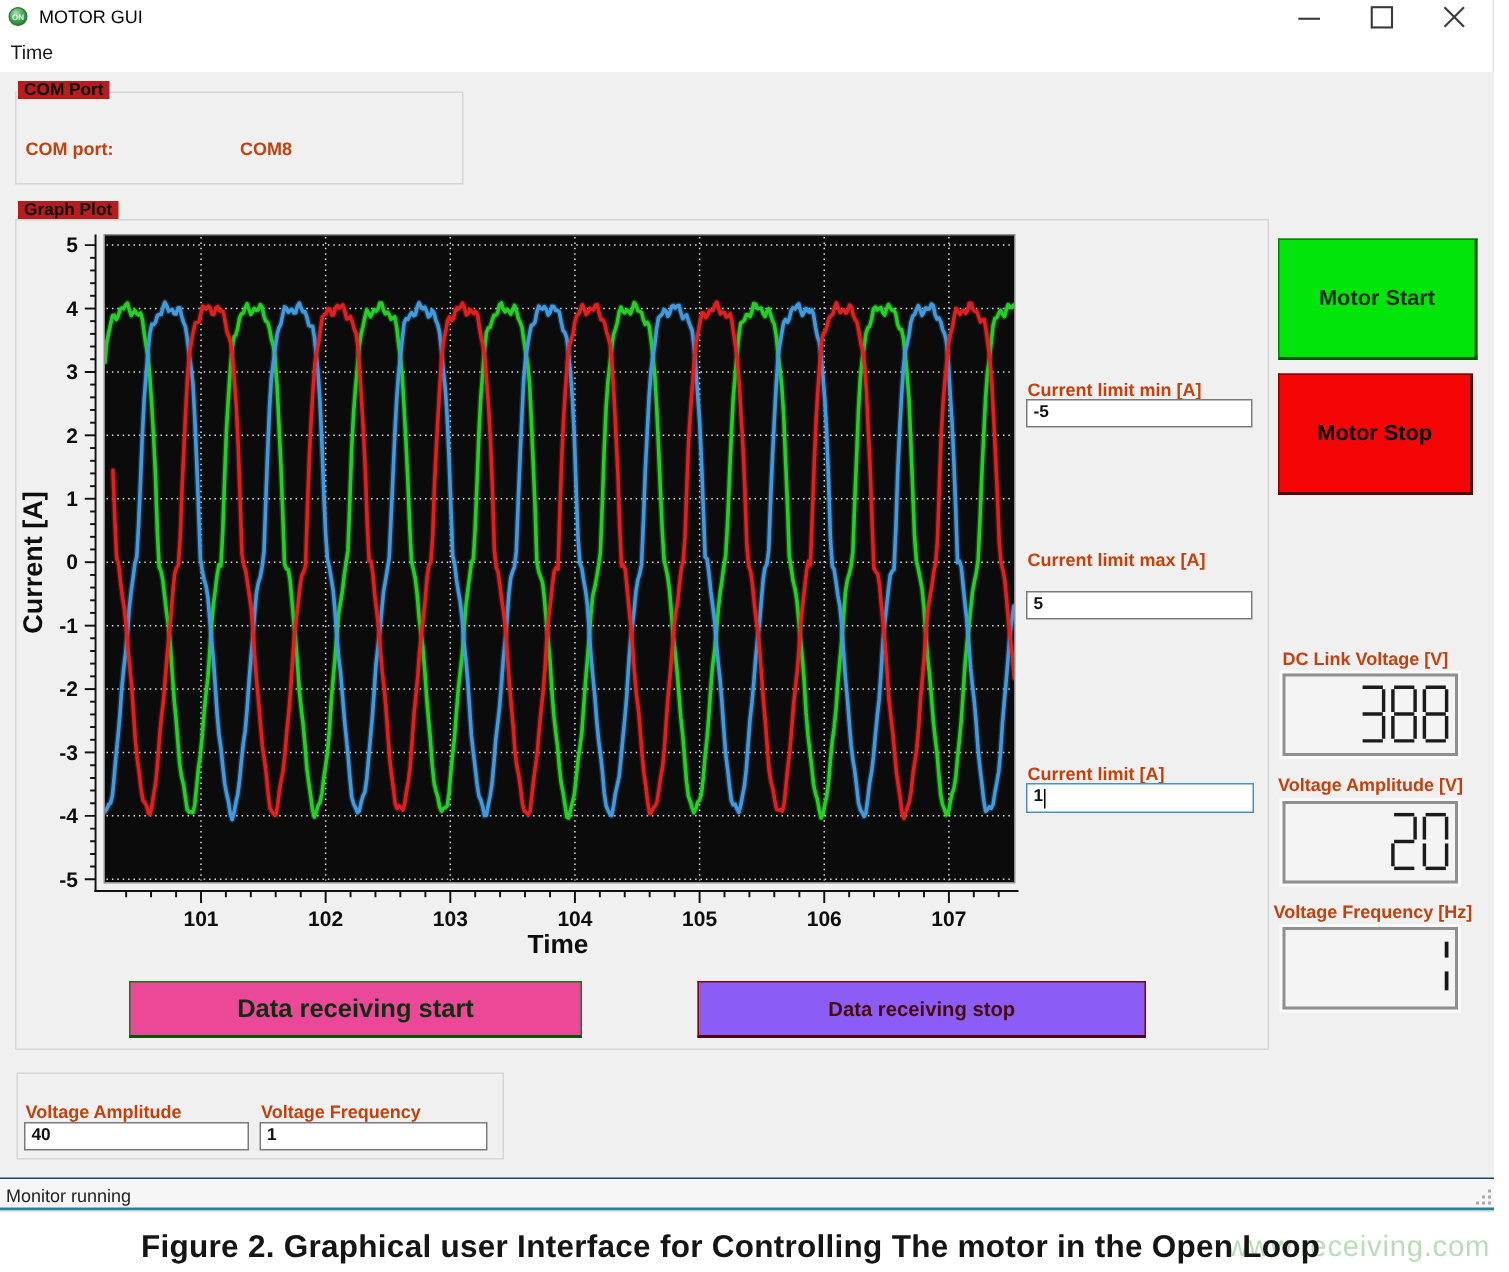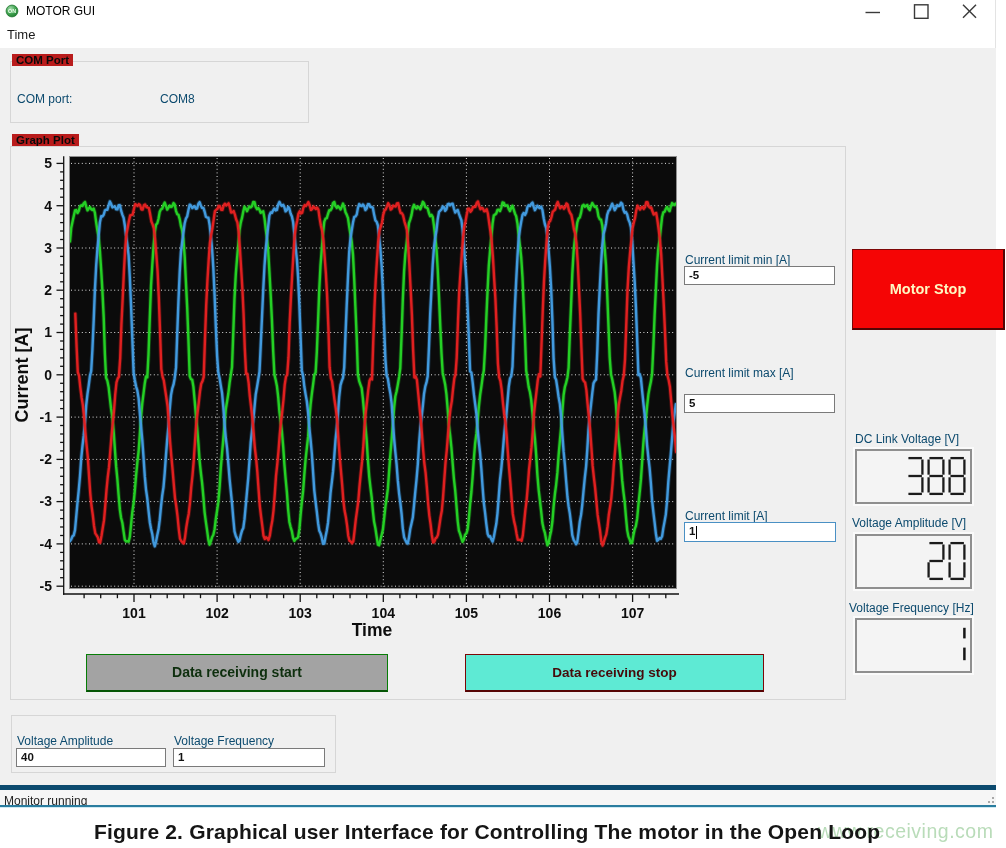--- a/index.html
+++ b/index.html
@@ -1,20 +1,20 @@
 <!DOCTYPE html>
 <html><head><meta charset="utf-8"><style>
 * { margin:0; padding:0; box-sizing:border-box; }
 html,body { width:1006px; height:848px; background:#fff; font-family:"Liberation Sans", sans-serif; }
 .abs { position:absolute; }
 .win { position:absolute; left:0; top:0; width:996px; height:808px; background:#fff; border-right:1px solid #e3e3e3; }
 .client { position:absolute; left:0; top:48px; width:996px; height:737px; background:#f0f0f0; }
 .gbox { position:absolute; border:1px solid #d6d6d6; }
 .glab { position:absolute; background:#b91c1c; padding:0 4px; font-weight:bold; font-size:11.5px; color:#0a0a0a; white-space:nowrap; }
-.blab { position:absolute; font-weight:normal; color:#0c4a6e; white-space:nowrap; }
+.blab { position:absolute; font-weight:bold; color:#c2410c; white-space:nowrap; }
 .inp { position:absolute; background:#fff; border:1px solid #7a7a7a; font-weight:bold; font-size:11.5px; color:#111; padding:2px 0 0 4px; }
 .btn { position:absolute; text-align:center; font-weight:bold; }
 .segbox { position:absolute; background:#f4f4f4; border:2px solid #8f8f8f; box-shadow:0 0 0 2px #fafafa; }
 </style></head>
 <body>
 <div class="win">
 
   <svg class="abs" style="left:5px;top:4px" width="14" height="14" viewBox="0 0 17 17">
     <defs>
         <radialGradient id="ic" cx="0.38" cy="0.32" r="0.75">
@@ -45,40 +45,41 @@
     <div class="gbox" style="left:10px;top:98px;width:836px;height:554px"></div>
     <div class="glab" style="left:12px;top:86px">Graph Plot</div>
 
     <div class="blab" style="left:685px;top:205px;font-size:12px">Current limit min [A]</div>
     <div class="inp" style="left:684px;top:218px;width:151px;height:19px">-5</div>
     <div class="blab" style="left:685px;top:318px;font-size:12px">Current limit max [A]</div>
     <div class="inp" style="left:684px;top:346px;width:151px;height:19px">5</div>
     <div class="blab" style="left:685px;top:461px;font-size:12px">Current limit [A]</div>
     <div class="inp" style="left:684px;top:474px;width:152px;height:20px;border-color:#4a90c4">1<span style="position:absolute;left:11px;top:3px;width:1px;height:13px;background:#000"></span></div>
 
-    <div class="btn" style="left:852px;top:201px;width:153px;height:81px;background:#f50505;border:1px solid #7d0606;border-bottom:2px solid #550505;border-right:2px solid #550505;color:#fef9c3;font-size:14.5px;line-height:78px">Motor Stop</div>
+    <div class="btn" style="left:852px;top:111px;width:133px;height:81px;background:#00e60b;border:1px solid #067d06;border-bottom:2px solid #055505;border-right:2px solid #055505;color:#0e2f0e;font-size:14.5px;line-height:78px">Motor Start</div>
+    <div class="btn" style="left:852px;top:201px;width:130px;height:81px;background:#f50505;border:1px solid #7d0606;border-bottom:2px solid #550505;border-right:2px solid #550505;color:#000000;font-size:14.5px;line-height:78px">Motor Stop</div>
 
     <div class="blab" style="left:855px;top:384px;font-size:12px">DC Link Voltage [V]</div>
     <div class="segbox" style="left:855px;top:401px;width:117px;height:55px"></div>
     <div class="blab" style="left:852px;top:468px;font-size:12px">Voltage Amplitude [V]</div>
     <div class="segbox" style="left:855px;top:486px;width:117px;height:55px"></div>
     <div class="blab" style="left:849px;top:553px;font-size:12px">Voltage Frequency [Hz]</div>
     <div class="segbox" style="left:855px;top:570px;width:117px;height:55px"></div>
 
-    <div class="btn" style="left:86px;top:606px;width:302px;height:38px;background:#a3a3a3;border:1px solid #067d06;border-bottom:2px solid #055505;color:#0e2f0e;font-size:14px;line-height:35px">Data receiving start</div>
-    <div class="btn" style="left:465px;top:606px;width:299px;height:38px;background:#5eead4;border:1px solid #7d0606;border-bottom:2px solid #550505;color:#470b0b;font-size:13.5px;line-height:35px">Data receiving stop</div>
+    <div class="btn" style="left:86px;top:606px;width:302px;height:38px;background:#ec4899;border:1px solid #067d06;border-bottom:2px solid #055505;color:#0e2f0e;font-size:17px;line-height:35px">Data receiving start</div>
+    <div class="btn" style="left:465px;top:606px;width:299px;height:38px;background:#8b5cf6;border:1px solid #7d0606;border-bottom:2px solid #550505;color:#470b0b;font-size:13.5px;line-height:35px">Data receiving stop</div>
 
     <div class="gbox" style="left:11px;top:667px;width:325px;height:58px"></div>
     <div class="blab" style="left:17px;top:686px;font-size:12px">Voltage Amplitude</div>
     <div class="inp" style="left:16px;top:700px;width:150px;height:19px">40</div>
     <div class="blab" style="left:174px;top:686px;font-size:12px">Voltage Frequency</div>
     <div class="inp" style="left:173px;top:700px;width:152px;height:19px">1</div>
   </div>
 
-  <div class="abs" style="left:0;top:785px;width:996px;height:20px;background:#f6f6f6;border-top:5px solid #0c4a6e">
+  <div class="abs" style="left:0;top:785px;width:996px;height:20px;background:#f6f6f6;border-top:1px solid #0c4a6e">
     <div class="abs" style="left:4px;top:4px;font-size:12px;color:#222">Monitor running</div>
     <svg class="abs" style="left:983px;top:6px" width="12" height="12" viewBox="0 0 12 12">
       <g fill="#a9a9a9">
           <rect x="9" y="9" width="2" height="2"></rect>
           <rect x="9" y="5" width="2" height="2"></rect>
           <rect x="5" y="9" width="2" height="2"></rect>
           <rect x="9" y="1" width="2" height="2"></rect>
           <rect x="1" y="9" width="2" height="2"></rect>
           <rect x="5" y="5" width="2" height="2"></rect>
         </g>

